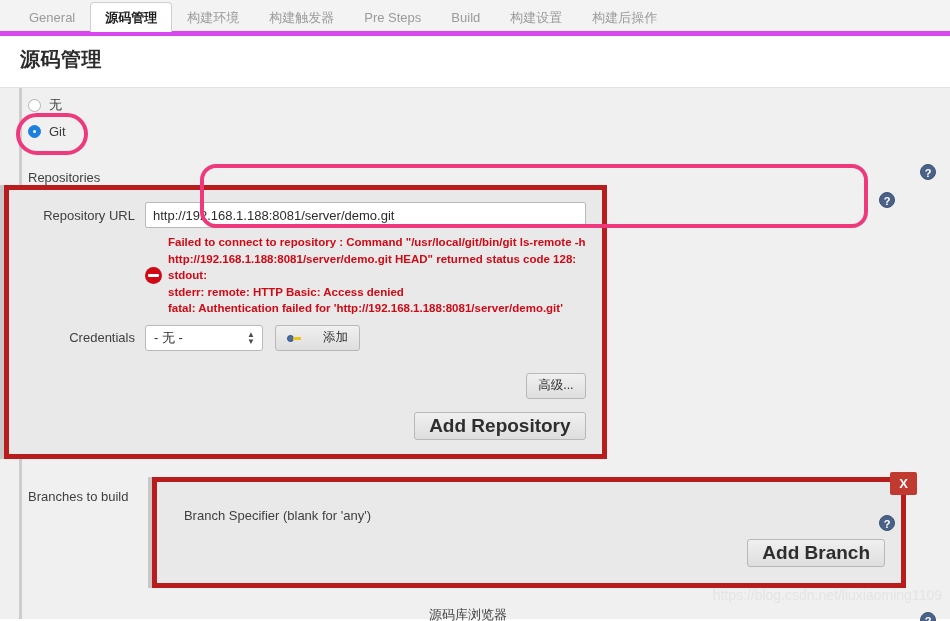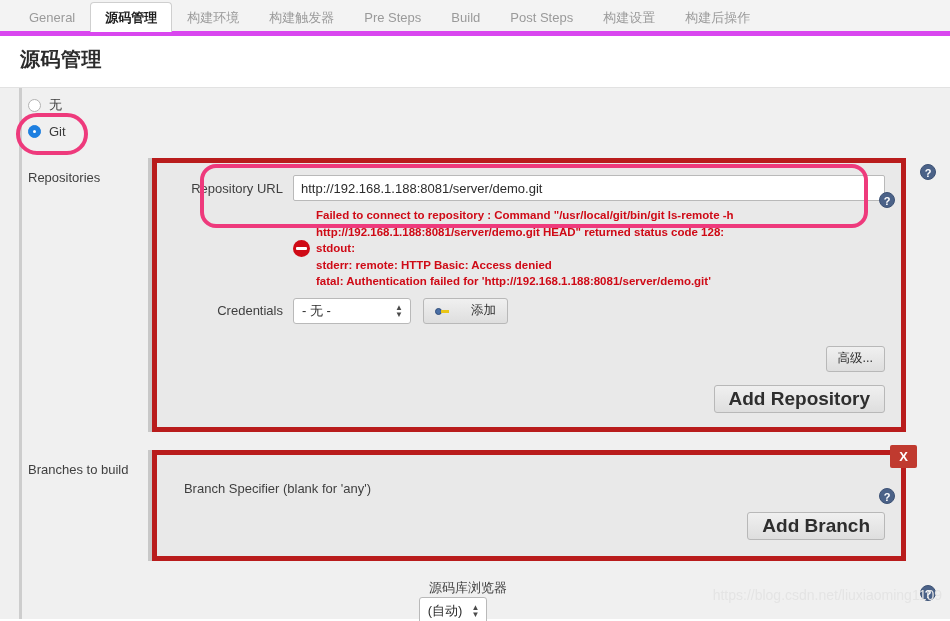--- a/index.html
+++ b/index.html
@@ -321,21 +321,20 @@
 </head>
 <body>
 
 <div class="tabbar">
   <div class="tab">General</div>
   <div class="tab active">源码管理</div>
   <div class="tab">构建环境</div>
   <div class="tab">构建触发器</div>
   <div class="tab">Pre Steps</div>
   <div class="tab">Build</div>
-  <div class="tab">Post Steps</div>
   <div class="tab">构建设置</div>
   <div class="tab">构建后操作</div>
 </div>
 
 <div class="page-head">
   <div class="page-title">源码管理</div>
 </div>
 
 <div class="content">
   <div class="leftrule"></div>
@@ -344,21 +343,21 @@
     <div class="radio-row">
       <span class="radio"></span>
       <span class="radio-label">无</span>
     </div>
     <div class="radio-row">
       <span class="radio checked"></span>
       <span class="radio-label">Git</span>
     </div>
   </div>
 
-  <div class="section" style="margin-top:14px;">
+  <div class="section" style="margin-top:14px;flex-direction:column;">
     <div class="sec-label">Repositories</div>
     <div class="sec-body">
       <div class="panel">
 
         <div class="frow">
           <div class="frow-label" style="width:110px;">Repository URL</div>
           <input class="txt" type="text" value="http://192.168.1.188:8081/server/demo.git" style="">
         </div>
 
         <div class="errblock">

